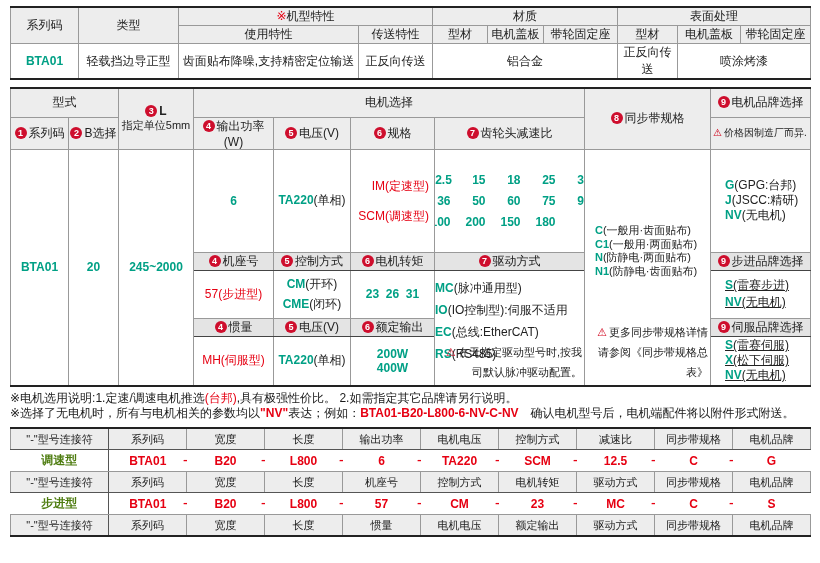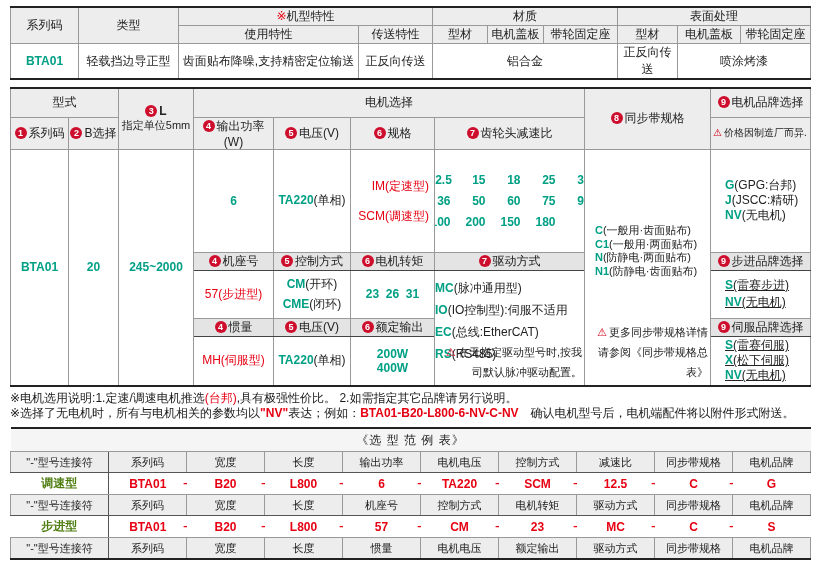--- a/index.html
+++ b/index.html
@@ -245,23 +245,20 @@
         <col style="width:78px">
         <col style="width:78px">
         <col style="width:78px">
         <col style="width:78px">
         <col style="width:78px">
         <col style="width:78px">
         <col style="width:78px">
         <col style="width:78px">
       </colgroup>
     <tbody>
-        <tr class="title-row">
-          <td colspan="10">《选 型 范 例 表》</td>
-        </tr>
 
     <tr class="ex-h">
       <td class="ex-lbl">"-"型号连接符</td>
       <td>系列码</td>
       <td>宽度</td>
       <td>长度</td>
       <td>输出功率</td>
       <td>电机电压</td>
       <td>控制方式</td>
       <td>减速比</td>

